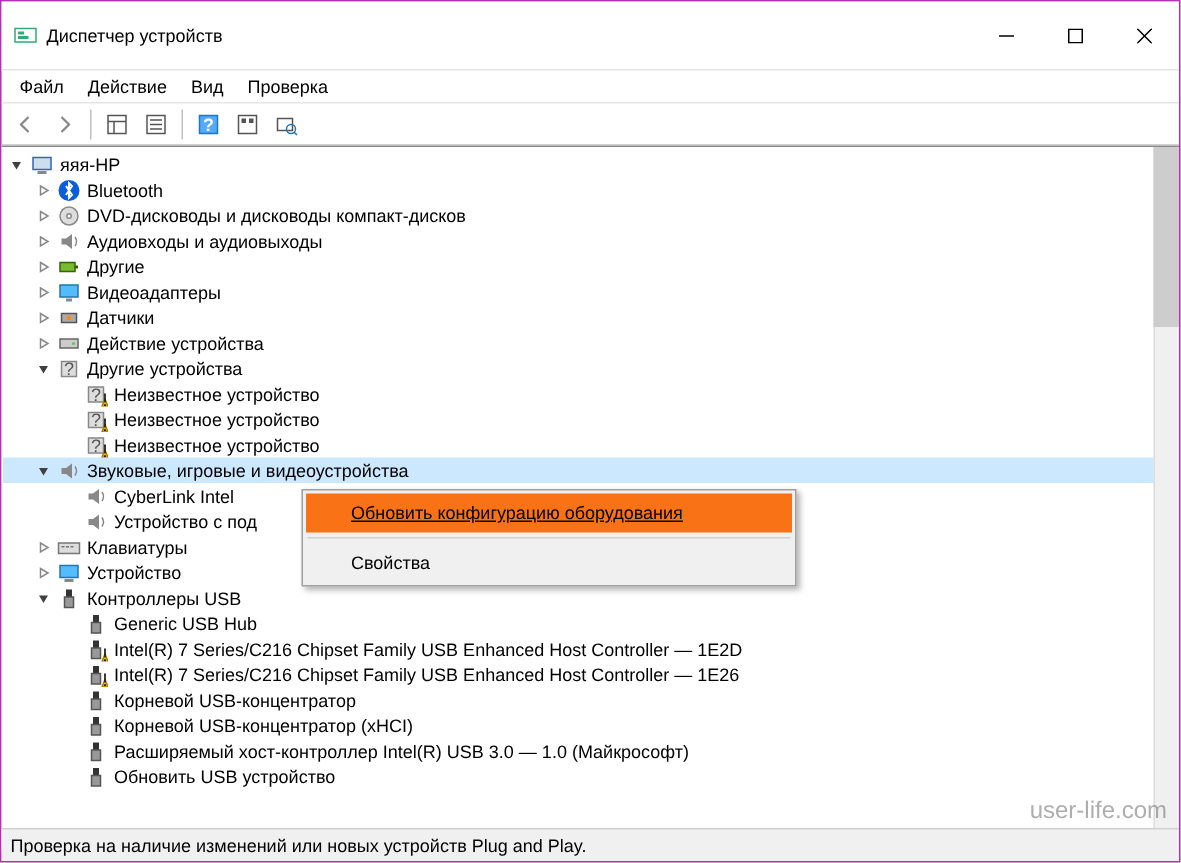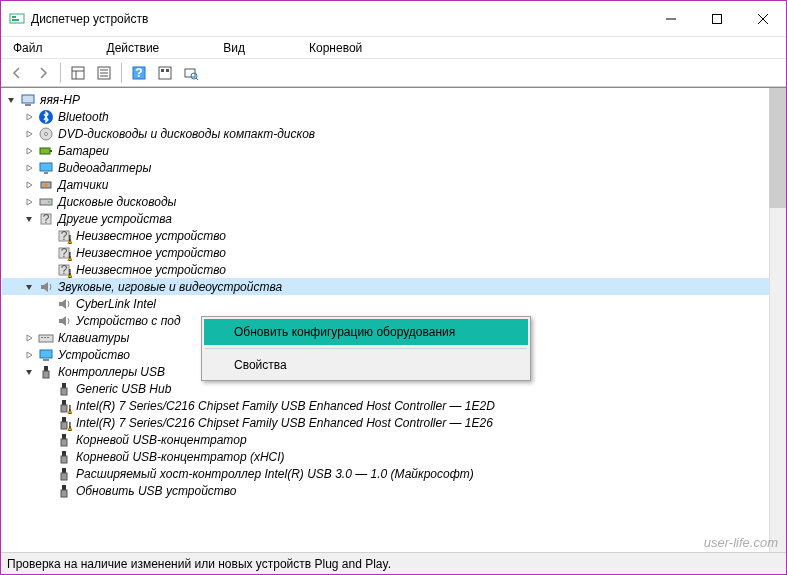--- a/index.html
+++ b/index.html
@@ -1,43 +1,43 @@
 <!DOCTYPE html>
 <html><head>
 <meta charset="utf-8">
 <style>
 * { margin: 0; padding: 0; box-sizing: border-box; font-family: 'Segoe UI', Tahoma, sans-serif; font-size: 12px; }
 body { background: #fff; width: 787px; height: 575px; overflow: hidden; position: relative; border: 1px solid #b030b0; }
-.titlebar { height: 36px; display: flex; align-items: center; padding: 0 0 0 8px; background: #fff; border-bottom: 1px solid #e5e5e5; }
+.titlebar { height: 46px; display: flex; align-items: center; padding: 0 0 0 8px; background: #fff; border-bottom: 1px solid #e5e5e5; }
 .titlebar-icon { width: 16px; height: 16px; margin-right: 6px; }
 .titlebar-text { flex: 1; }
 .titlebar-btns { display: flex; height: 100%; }
 .titlebar-btn { width: 46px; height: 100%; display: flex; align-items: center; justify-content: center; }
-.menubar { height: 22px; display: flex; align-items: center; padding: 0 4px; border-bottom: 1px solid #e5e5e5; gap: 48px; }
+.menubar { height: 22px; display: flex; align-items: center; padding: 0 4px; border-bottom: 1px solid #e5e5e5; }
 .menu-item { padding: 2px 8px; cursor: default; }
 .toolbar { height: 28px; display: flex; align-items: center; padding: 2px 4px; border-bottom: 1px solid #d0d0d0; gap: 2px; }
 .tool-btn { width: 24px; height: 24px; display: flex; align-items: center; justify-content: center; border: 1px solid transparent; }
 .tool-sep { width: 1px; height: 20px; background: #c0c0c0; margin: 0 3px; }
 .content { position: relative; height: calc(100% - 30px - 22px - 28px - 22px); overflow: hidden; background: #fff; padding: 1px; border-top: 1px solid #888; }
 .tree { padding: 2px 0 2px 0; }
 .scrollbar { position: absolute; right: 0; top: 0; width: 17px; height: 100%; background: #f0f0f0; border-left: 1px solid #ddd; }
 .scroll-thumb { position: absolute; top: 0; right: 0; width: 17px; height: 120px; background: #cdcdcd; }
 .tree-row { display: flex; align-items: center; height: 17px; white-space: nowrap; padding-right: 20px; }
 .tree-row.selected { background: #cce8ff; }
 .expander { width: 14px; height: 14px; display: inline-flex; align-items: center; justify-content: center; cursor: pointer; flex-shrink: 0; }
 .expander.none { visibility: hidden; }
 .icon { width: 16px; height: 16px; margin: 0 4px 0 2px; display: inline-flex; align-items: center; justify-content: center; flex-shrink: 0; }
-.label { cursor: default; font-style: italic; }
+.label { cursor: default; }
 .indent { display: inline-block; flex-shrink: 0; }
 .context-menu { position: absolute; background: #f0f0f0; border: 1px solid #a0a0a0; box-shadow: 2px 2px 4px rgba(0,0,0,0.3); padding: 2px; z-index: 100; width: 330px; }
 .ctx-item { padding: 6px 12px 6px 30px; cursor: default; font-size: 12px; }
-.ctx-item.highlight { background: #14b8a6; }
+.ctx-item.highlight { background: #f97316; text-decoration: underline; }
 .ctx-sep { height: 1px; background: #d0d0d0; margin: 3px 1px; }
 .statusbar { position: absolute; bottom: 0; left: 0; right: 0; height: 22px; display: flex; align-items: center; padding: 0 6px; border-top: 1px solid #d0d0d0; background: #f0f0f0; text-align: right; }
-.watermark { position: absolute; bottom: 24px; right: 8px; color: rgba(120,120,120,0.6); font-size: 13px; font-style: italic; pointer-events: none; }
+.watermark { position: absolute; bottom: 24px; right: 8px; color: rgba(120,120,120,0.6); font-size: 16px; pointer-events: none; }
 svg { display: block; }
 </style>
 </head>
 <body>
 
 <div class="titlebar">
   <span class="titlebar-icon">
     <svg width="16" height="16" viewBox="0 0 16 16">
         <rect x="1" y="3" width="14" height="9" fill="#fff" stroke="#3a7" stroke-width="1"></rect>
         <rect x="3" y="5" width="4" height="2" fill="#3a7"></rect>
@@ -62,21 +62,21 @@
           <line x1="10" y1="0" x2="0" y2="10" stroke="#000"></line>
         </svg>
       </div>
   </div>
 </div>
 
 <div class="menubar">
   <div class="menu-item">Файл</div>
   <div class="menu-item">Действие</div>
   <div class="menu-item">Вид</div>
-  <div class="menu-item">Корневой</div>
+  <div class="menu-item">Проверка</div>
 </div>
 
 <div class="toolbar">
   <div class="tool-btn">
       <svg width="16" height="16">
         <path d="M10 3 L5 8 L10 13" fill="none" stroke="#888" stroke-width="1.5"></path>
       </svg>
     </div>
   <div class="tool-btn">
       <svg width="16" height="16">
@@ -171,25 +171,40 @@
       </div>
       <div class="tree-row">
         <span class="indent" style="width:20px"></span>
         <span class="expander ">
           <svg width="10" height="10">
             <path d="M3 2 L8 5 L3 8 Z" fill="none" stroke="#888"></path>
           </svg>
         </span>
         <span class="icon">
           <svg width="16" height="16" viewBox="0 0 16 16">
+            <path d="M3 6 L6 6 L10 3 L10 13 L6 10 L3 10 Z" fill="#888"></path>
+            <path d="M12 5 Q14 8 12 11" fill="none" stroke="#888"></path>
+          </svg>
+        </span>
+        <span class="label">Аудиовходы и аудиовыходы</span>
+      </div>
+      <div class="tree-row">
+        <span class="indent" style="width:20px"></span>
+        <span class="expander ">
+          <svg width="10" height="10">
+            <path d="M3 2 L8 5 L3 8 Z" fill="none" stroke="#888"></path>
+          </svg>
+        </span>
+        <span class="icon">
+          <svg width="16" height="16" viewBox="0 0 16 16">
             <rect x="2" y="5" width="10" height="6" fill="#7b3" stroke="#360"></rect>
             <rect x="12" y="7" width="2" height="2" fill="#360"></rect>
           </svg>
         </span>
-        <span class="label">Батареи</span>
+        <span class="label">Другие</span>
       </div>
       <div class="tree-row">
         <span class="indent" style="width:20px"></span>
         <span class="expander ">
           <svg width="10" height="10">
             <path d="M3 2 L8 5 L3 8 Z" fill="none" stroke="#888"></path>
           </svg>
         </span>
         <span class="icon">
           <svg width="16" height="16" viewBox="0 0 16 16">
@@ -220,21 +235,21 @@
           <svg width="10" height="10">
             <path d="M3 2 L8 5 L3 8 Z" fill="none" stroke="#888"></path>
           </svg>
         </span>
         <span class="icon">
           <svg width="16" height="16" viewBox="0 0 16 16">
             <rect x="2" y="5" width="12" height="6" fill="#ccc" stroke="#666"></rect>
             <circle cx="11" cy="8" r="1" fill="#5c5"></circle>
           </svg>
         </span>
-        <span class="label">Дисковые дисководы</span>
+        <span class="label">Действие устройства</span>
       </div>
       <div class="tree-row">
         <span class="indent" style="width:20px"></span>
         <span class="expander ">
           <svg width="10" height="10">
             <path d="M2 3 L8 3 L5 8 Z" fill="#404040"></path>
           </svg>
         </span>
         <span class="icon">
           <svg width="16" height="16" viewBox="0 0 16 16">

